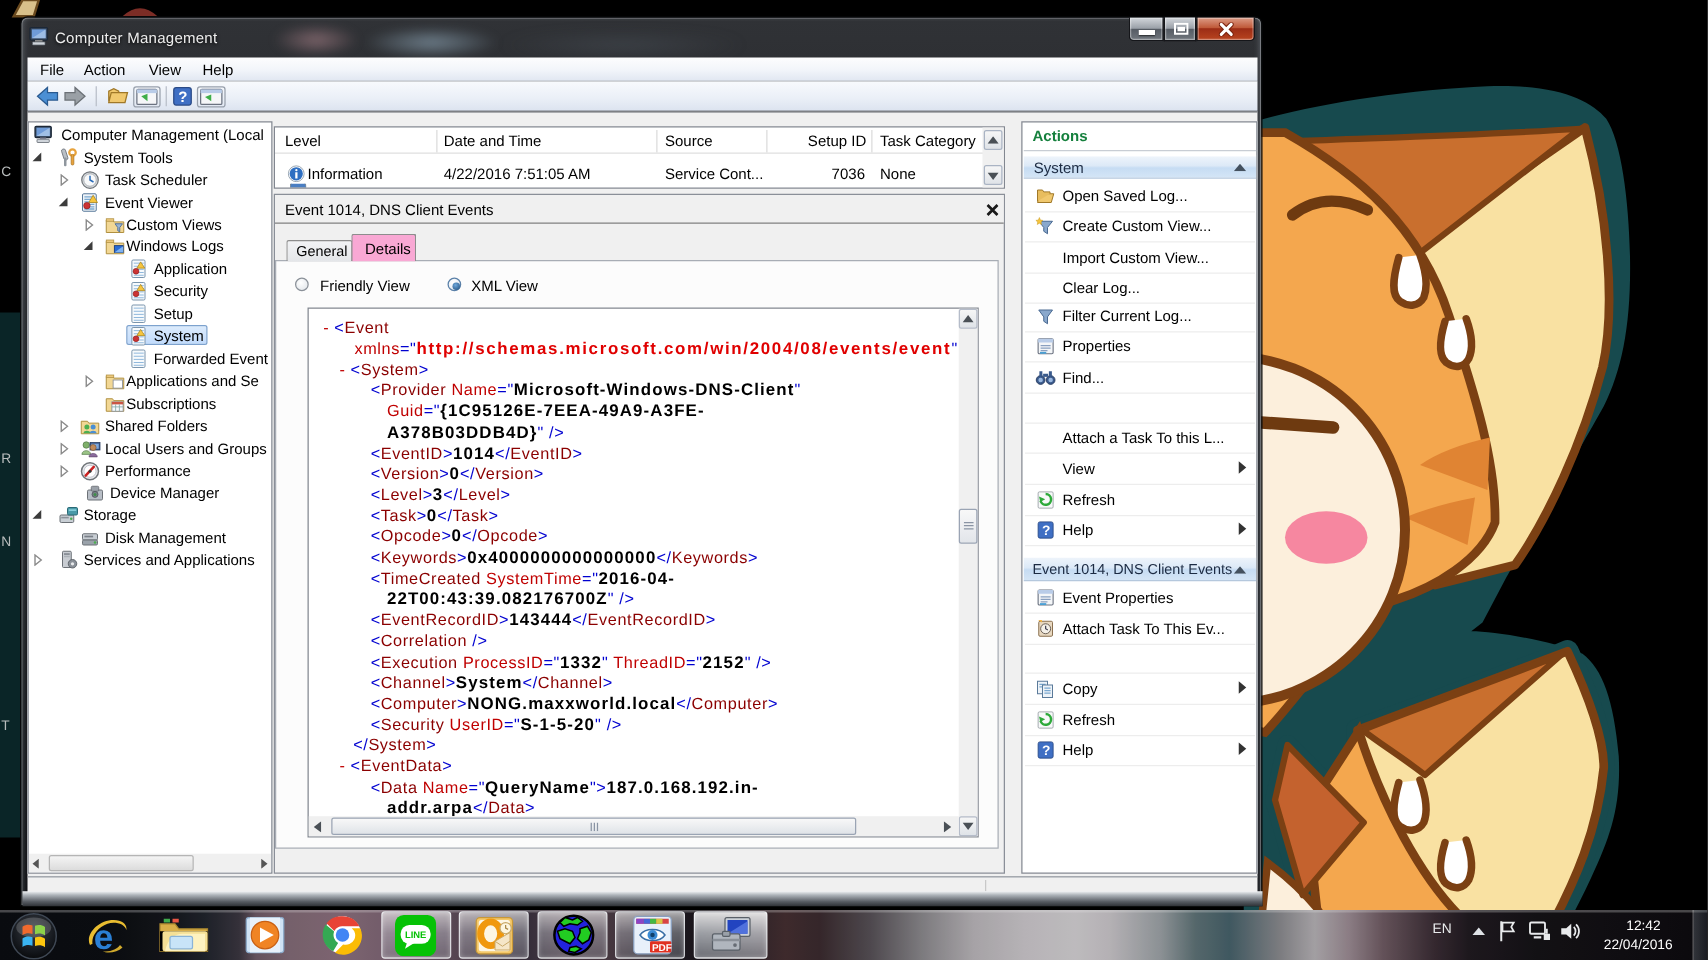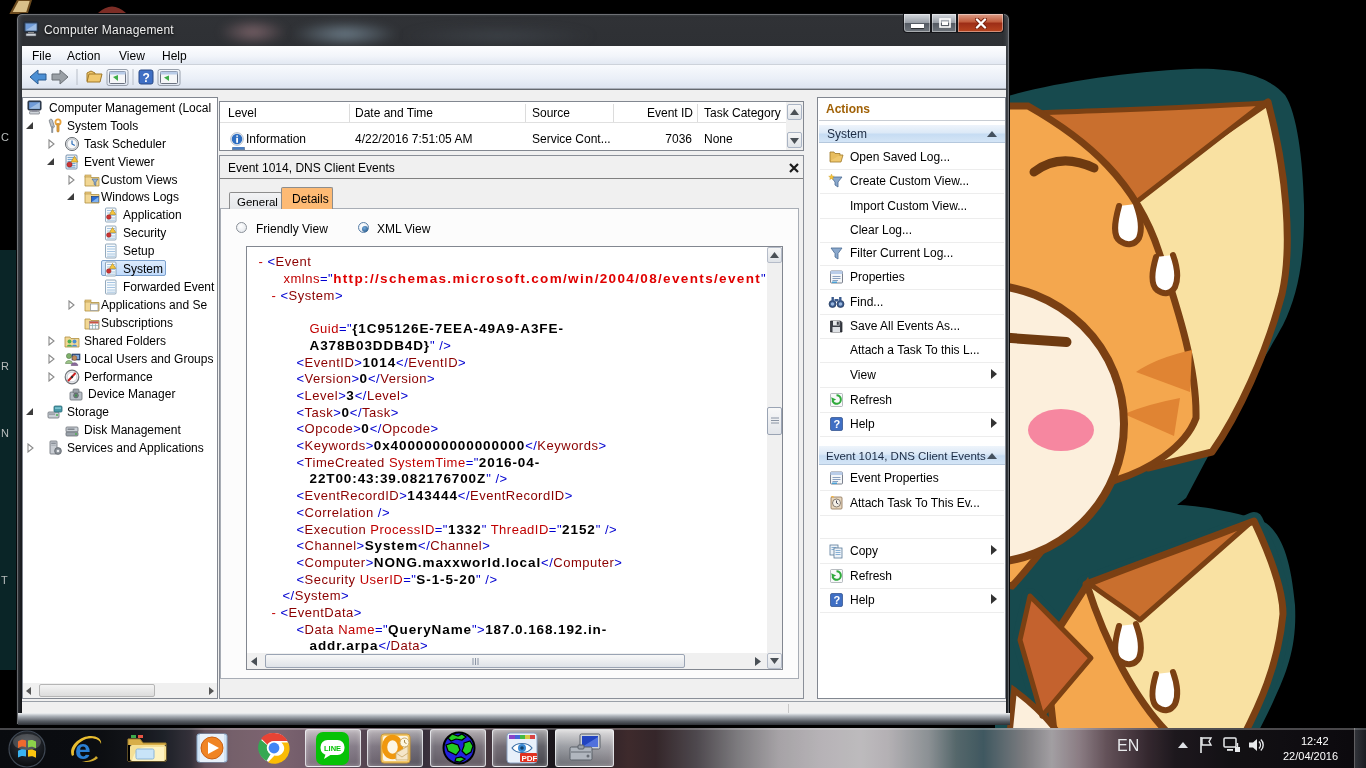--- a/index.html
+++ b/index.html
@@ -409,21 +409,21 @@
             <path d="M2,0 L7,4 L2,8 Z" fill="#555"></path>
           </svg>
 </div>
       </div>
 <div id="centerpane">
 <div class="a" style="left:0;top:4px;width:585px;height:50px;background:#fff;border:1px solid #828790">
  <div class="a" style="left:0;top:0;width:583px;height:21px;border-bottom:1px solid #e0e0e0">
   <div class="a lstH" style="left:8px;top:4px">Level</div>
   <div class="a lstH" style="left:135px;top:4px">Date and Time</div>
   <div class="a lstH" style="left:312px;top:4px">Source</div>
-  <div class="a lstH" style="left:403px;top:4px;width:70px;text-align:right">Event ID</div>
+  <div class="a lstH" style="left:403px;top:4px;width:70px;text-align:right">Setup ID</div>
   <div class="a lstH" style="left:484px;top:4px">Task Category</div>
   <div class="a" style="left:129px;top:2px;width:1px;height:18px;background:#dcdcdc"></div>
   <div class="a" style="left:305px;top:2px;width:1px;height:18px;background:#dcdcdc"></div>
   <div class="a" style="left:393px;top:2px;width:1px;height:18px;background:#dcdcdc"></div>
   <div class="a" style="left:477px;top:2px;width:1px;height:18px;background:#dcdcdc"></div>
  </div>
  <div class="a lstH" style="left:10px;top:30px;width:560px">
   <svg class="a" style="left:0;top:0" width="14" height="14">
               <circle cx="7" cy="7" r="6.3" fill="#fff" stroke="#7a8a9a" stroke-width=".6"></circle>
               <circle cx="7" cy="7" r="5.3" fill="#2f6fc2"></circle>
@@ -455,33 +455,34 @@
  <div class="a" style="left:0;top:0;width:583px;height:23px;background:#f0f0f0;border-bottom:1px solid #808080">
    <span class="a" style="left:8px;top:5px;font-size:12px;color:#000">Event 1014, DNS Client Events</span>
    <svg class="a" style="left:569px;top:7px" width="10" height="10" viewBox="0 0 10 10">
               <path d="M1,1 L9,9 M9,1 L1,9" stroke="#1a1a1a" stroke-width="2.2"></path>
             </svg>
  </div>
  <div class="a" style="left:0px;top:52px;width:579px;height:471px;background:#fcfcfc;border:1px solid #a8adb5"></div>
  <div class="a" style="left:9px;top:36px;width:53px;height:17px;background:linear-gradient(180deg,#f2f3f5,#e4e6e9);border:1px solid #8d8d8d;border-bottom:none;border-radius:2px 2px 0 0">
             <span class="a" style="left:7px;top:3px;font-size:11.5px">General</span>
           </div>
- <div class="a" style="left:61px;top:31px;width:52px;height:22px;background:#fdba74;border:1px solid #8d8d8d;border-bottom:none;border-radius:2px 2px 0 0">
+ <div class="a" style="left:61px;top:31px;width:52px;height:22px;background:#f9a8d4;border:1px solid #8d8d8d;border-bottom:none;border-radius:2px 2px 0 0">
             <span class="a" style="left:10px;top:4px;font-size:12px">Details</span>
           </div>
  <div class="a" style="left:16px;top:66px;width:11px;height:11px;border:1px solid #8a9098;border-radius:50%;background:radial-gradient(circle at 40% 35%,#fff,#dfe3e8)"></div>
  <span class="a" style="left:36px;top:66px;font-size:12px">Friendly View</span>
  <div class="a" style="left:138px;top:66px;width:11px;height:11px;border:1px solid #5a80a8;border-radius:50%;background:radial-gradient(circle at 40% 35%,#fff,#dce4ee)"></div>
  <div class="a" style="left:141.5px;top:69.5px;width:6px;height:6px;border-radius:50%;background:radial-gradient(circle at 40% 35%,#6fa8dc,#1c4a78)"></div>
  <span class="a" style="left:157px;top:66px;font-size:12px">XML View</span>
  <div class="a" style="left:26px;top:90px;width:537px;height:424px;border:1px solid #828790;background:#fff"></div>
  <div class="a" style="left:27px;top:91px;width:520px;height:406px;overflow:hidden" id="xmlarea">
             <div class="xline" style="left:11.5px;top:6.3px;height:17px;line-height:17px"><span class="xr">-</span> <span class="xb">&lt;</span><span class="xm">Event</span></div>
             <div class="xline" style="left:36.5px;top:23.0px;height:17px;line-height:17px"><span class="xr">xmlns</span><span class="xb">="</span><span class="xu">http://schemas.microsoft.com/win/2004/08/events/event</span><span class="xb">"</span></div>
             <div class="xline" style="left:24.5px;top:39.7px;height:17px;line-height:17px"><span class="xr">-</span> <span class="xb">&lt;</span><span class="xm">System</span><span class="xb">&gt;</span></div>
+            <div class="xline" style="left:49.5px;top:56.4px;height:17px;line-height:17px"><span class="xb">&lt;</span><span class="xm">Provider</span> <span class="xr">Name</span><span class="xb">="</span><span class="xv">Microsoft-Windows-DNS-Client</span><span class="xb">"</span></div>
             <div class="xline" style="left:62.5px;top:73.1px;height:17px;line-height:17px"><span class="xr">Guid</span><span class="xb">="</span><span class="xv">{1C95126E-7EEA-49A9-A3FE-</span></div>
             <div class="xline" style="left:62.5px;top:89.8px;height:17px;line-height:17px"><span class="xv">A378B03DDB4D}</span><span class="xb">"</span> <span class="xb">/&gt;</span></div>
             <div class="xline" style="left:49.5px;top:106.5px;height:17px;line-height:17px"><span class="xb">&lt;</span><span class="xm">EventID</span><span class="xb">&gt;</span><span class="xv">1014</span><span class="xb">&lt;/</span><span class="xm">EventID</span><span class="xb">&gt;</span></div>
             <div class="xline" style="left:49.5px;top:123.2px;height:17px;line-height:17px"><span class="xb">&lt;</span><span class="xm">Version</span><span class="xb">&gt;</span><span class="xv">0</span><span class="xb">&lt;/</span><span class="xm">Version</span><span class="xb">&gt;</span></div>
             <div class="xline" style="left:49.5px;top:139.9px;height:17px;line-height:17px"><span class="xb">&lt;</span><span class="xm">Level</span><span class="xb">&gt;</span><span class="xv">3</span><span class="xb">&lt;/</span><span class="xm">Level</span><span class="xb">&gt;</span></div>
             <div class="xline" style="left:49.5px;top:156.6px;height:17px;line-height:17px"><span class="xb">&lt;</span><span class="xm">Task</span><span class="xb">&gt;</span><span class="xv">0</span><span class="xb">&lt;/</span><span class="xm">Task</span><span class="xb">&gt;</span></div>
             <div class="xline" style="left:49.5px;top:173.3px;height:17px;line-height:17px"><span class="xb">&lt;</span><span class="xm">Opcode</span><span class="xb">&gt;</span><span class="xv">0</span><span class="xb">&lt;/</span><span class="xm">Opcode</span><span class="xb">&gt;</span></div>
             <div class="xline" style="left:49.5px;top:190.0px;height:17px;line-height:17px"><span class="xb">&lt;</span><span class="xm">Keywords</span><span class="xb">&gt;</span><span class="xv">0x4000000000000000</span><span class="xb">&lt;/</span><span class="xm">Keywords</span><span class="xb">&gt;</span></div>
             <div class="xline" style="left:49.5px;top:206.7px;height:17px;line-height:17px"><span class="xb">&lt;</span><span class="xm">TimeCreated</span> <span class="xr">SystemTime</span><span class="xb">="</span><span class="xv">2016-04-</span></div>
             <div class="xline" style="left:62.5px;top:223.4px;height:17px;line-height:17px"><span class="xv">22T00:43:39.082176700Z</span><span class="xb">"</span> <span class="xb">/&gt;</span></div>
@@ -526,21 +527,21 @@
                 <line x1="6" y1="0" x2="6" y2="7"></line>
               </g>
             </svg>
    <svg class="a" style="left:508px;top:4px" width="6" height="9">
               <path d="M0,0 L6,4.5 L0,9 Z" fill="#4a5056"></path>
             </svg>
  </div>
 </div>
 </div>
       <div id="rightpane">
-        <span class="a" style="left:8px;top:4px;font-size:12px;font-weight:bold;color:#a16207">Actions</span>
+        <span class="a" style="left:8px;top:4px;font-size:12px;font-weight:bold;color:#15803d">Actions</span>
         <div class="a" style="left:1px;top:22px;width:186px;height:1px;background:#c8cdd4"></div>
         <div class="achdr" style="top:26px">
           <span class="a" style="left:8px;top:2px">System</span>
           <svg class="a" style="right:8px;top:6px" width="10" height="6">
             <path d="M5,0 L10,6 L0,6 Z" fill="#44515f"></path>
           </svg>
         </div>
         <div class="acrow" style="top:47px">
           <span class="acico"><svg width="17" height="16" viewBox="0 0 17 16">
               <path d="M2,13 L4,6 L15,6 L13,13 Z" fill="#f0c86e" stroke="#a07828" stroke-width=".8"></path>
@@ -592,29 +593,20 @@
               <circle cx="12.5" cy="10" r="3.5" fill="#3a5a8c" stroke="#22365a" stroke-width=".7"></circle>
               <circle cx="4.5" cy="10" r="1.8" fill="#9ab8e0"></circle>
               <circle cx="12.5" cy="10" r="1.8" fill="#9ab8e0"></circle>
               <rect x="3.5" y="3" width="2.4" height="4" fill="#3a5a8c"></rect>
               <rect x="11.1" y="3" width="2.4" height="4" fill="#3a5a8c"></rect>
               <rect x="6.5" y="5" width="4" height="2.5" fill="#3a5a8c"></rect>
             </svg></span>
           <span class="aclab">Find...</span>
         </div>
         <div class="sep" style="left:2px;top:216px;width:184px"></div>
-        <div class="acrow" style="top:216px">
-          <span class="acico"><svg width="17" height="16" viewBox="0 0 17 16">
-              <path d="M2.5,3 L12.5,3 L14,4.5 L14,14 L2.5,14 Z" fill="#3c4048" stroke="#1c2026" stroke-width=".7"></path>
-              <rect x="5" y="3" width="6.5" height="4.5" fill="#e8eaec"></rect>
-              <rect x="8.8" y="3.6" width="2" height="3.2" fill="#3c4048"></rect>
-              <rect x="4.5" y="9" width="7.5" height="5" fill="#dfe2e6"></rect>
-            </svg></span>
-          <span class="aclab">Save All Events As...</span>
-        </div>
         <div class="sep" style="left:2px;top:240px;width:184px"></div>
         <div class="acrow" style="top:240px">
           <span class="aclab">Attach a Task To this L...</span>
         </div>
         <div class="sep" style="left:2px;top:264px;width:184px"></div>
         <div class="acrow" style="top:265px">
           <span class="aclab">View</span>
           <span class="sub"></span>
         </div>
         <div class="sep" style="left:2px;top:289px;width:184px"></div>
@@ -800,21 +792,21 @@
 </svg>
     <svg class="a" style="left:568px;top:4px" width="34" height="33" viewBox="0 0 34 33">
 <rect x="12" y="2" width="20" height="15" rx="1.5" fill="#cdd2d8" stroke="#5a6068"></rect>
 <rect x="14" y="4" width="16" height="11" fill="#2244c0"></rect>
 <path d="M14,15 L30,5 L30,15 Z" fill="#5577e0" opacity=".9"></path>
 <rect x="2" y="15" width="22" height="13" rx="1.5" fill="#b0b6be" stroke="#5a6068"></rect>
 <rect x="2" y="19" width="22" height="2" fill="#8a9098"></rect>
 <rect x="10" y="13" width="6" height="4" rx="1" fill="#9aa0a8" stroke="#5a6068"></rect>
 <circle cx="20" cy="24" r="1.5" fill="#676d75"></circle>
 </svg>
-    <span class="a" style="left:1117px;top:9px;font-size:16px;color:#e8eaec">EN</span>
+    <span class="a" style="left:1146px;top:9px;font-size:11px;color:#e8eaec">EN</span>
     <svg class="a" style="left:1177px;top:13px" width="12" height="8">
       <path d="M6,1 L11,7 L1,7 Z" fill="#dfe2e6"></path>
     </svg>
     <svg class="a" style="left:1197px;top:8px" width="18" height="18" viewBox="0 0 18 18">
 <line x1="4" y1="1" x2="4" y2="17" stroke="#e8eaec" stroke-width="1.6"></line>
 <path d="M5,2 L14,2 L12,5.5 L14,9 L5,9 Z" fill="none" stroke="#e8eaec" stroke-width="1.4"></path>
 </svg>
     <svg class="a" style="left:1222px;top:8px" width="20" height="18" viewBox="0 0 20 18">
 <rect x="2" y="2" width="12" height="9" rx="1" fill="none" stroke="#e8eaec" stroke-width="1.5"></rect>
 <rect x="5" y="13" width="6" height="1.8" fill="#e8eaec"></rect>

